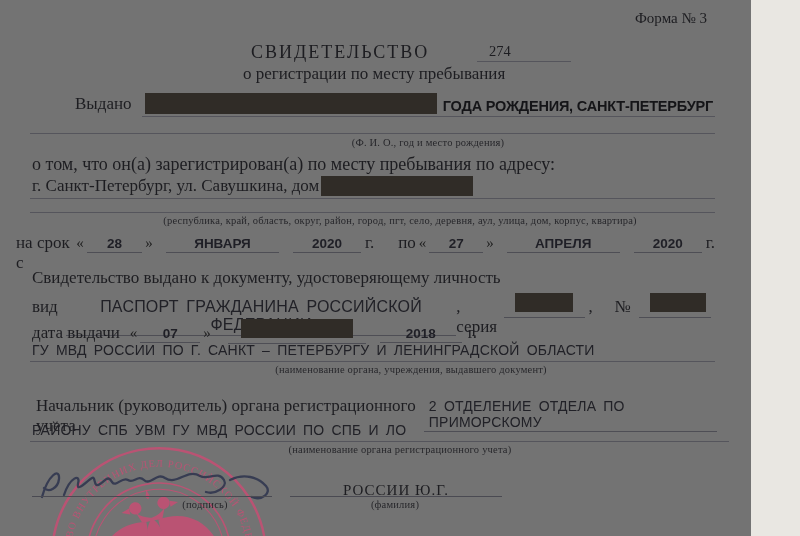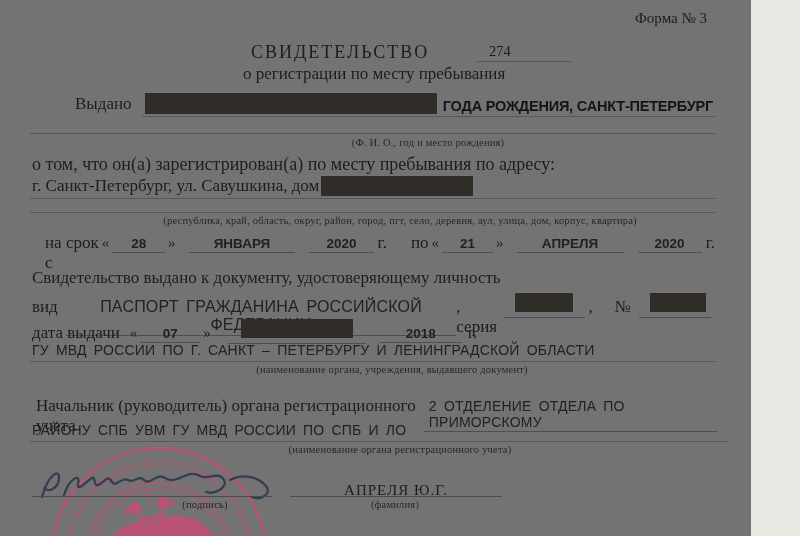--- a/index.html
+++ b/index.html
@@ -38,32 +38,32 @@
   .issued-rule{top:116px;left:142px;right:36px;}
   .fio-rule{top:133px;left:30px;right:36px;}
   .fio-cap{top:137px;left:298px;width:260px;}
 
   .stmt{top:154px;left:32px;font-size:18px;}
   .addr-row{top:176px;left:30px;right:36px;border-bottom:1.3px solid #55555c;padding:0 0 2px 2px;}
   .r-house{width:152px;height:20px;margin-left:2px;}
   .addr-rule2{top:212px;left:30px;right:36px;}
   .addr-cap{top:215px;left:140px;width:520px;}
 
-  .period-row{top:233px;left:45px;right:36px;}
+  .period-row{top:233px;left:16px;right:36px;}
 
   .stmt2{top:268px;left:32px;font-size:17px;}
   .vid-row{top:293px;left:32px;right:40px;}
   .r-series{width:58px;height:19px;}
   .r-number{width:56px;height:19px;margin-left:6px;}
   .date-row{top:319px;left:32px;right:200px;}
   .r-month{width:112px;height:19px;}
 
   .issuer-line{top:341px;left:30px;right:36px;}
   .issuer-line .typed{display:inline-block;padding:0 0 3px 2px;font-size:14px;}
-  .issuer-cap{top:364px;left:192px;width:400px;}
+  .issuer-cap{top:364px;left:211px;width:400px;}
 
   .head-row{top:396px;left:36px;right:34px;}
   .head-row .useg{font-size:14px;}
   .org-line2{top:421px;left:30px;right:22px;}
   .org-line2 .typed{display:inline-block;padding:0 0 3px 2px;font-size:14px;}
   .org-cap{top:444px;left:200px;width:400px;}
 
   .stamp{left:46px;top:442px;width:226px;height:226px;opacity:0.88;transform:rotate(-11deg);}
   .sig{left:34px;top:453px;width:268px;height:62px;}
   .sign-line{top:496px;left:32px;width:240px;border-bottom:none;border-top:1.3px solid #4a4a52;height:0;}
@@ -107,21 +107,21 @@
   <div class="abs frow period-row">
     <span class="lbl">на срок с</span>
     <span class="q">«</span>
     <span class="useg w52 tv">28</span>
     <span class="q">»</span>
     <span class="useg w118 tv ml10">ЯНВАРЯ</span>
     <span class="useg w66 tv ml14">2020</span>
     <span class="lbl ml4">г.</span>
     <span class="lbl ml24">по</span>
     <span class="q">«</span>
-    <span class="useg w50 tv">21</span>
+    <span class="useg w50 tv">27</span>
     <span class="q">»</span>
     <span class="useg w118 tv ml10">АПРЕЛЯ</span>
     <span class="useg w66 tv ml14">2020</span>
     <span class="lbl ml4">г.</span>
   </div>
 
   <div class="abs stmt2">Свидетельство выдано к документу, удостоверяющему личность</div>
 
   <div class="abs frow vid-row">
     <span class="lbl">вид</span>
@@ -196,17 +196,17 @@
       <g fill="none" stroke="#323850" stroke-width="2.3" stroke-linecap="round" stroke-linejoin="round" opacity="0.92">
         <path d="M8,44 C14,22 26,14 25,26 C24,35 15,40 10,35"></path>
         <path d="M30,42 C36,24 47,20 44,31 C42,40 54,27 58,25 C62,23 59,36 66,31 C72,27 74,22 78,29 C82,35 88,23 94,27 C100,31 104,21 110,27 C116,33 123,19 131,25 C143,33 153,15 166,23 C174,28 184,17 190,27 C194,34 181,42 172,39"></path>
         <path d="M196,27 C210,20 224,24 232,33 C238,40 228,48 218,44"></path>
       </g>
     </svg>
   </div>
 
   <div class="abs sign-line"></div>
   <div class="abs cap sign-cap">(подпись)</div>
-  <div class="abs name">АПРЕЛЯ Ю.Г.</div>
+  <div class="abs name">РОССИИ Ю.Г.</div>
   <div class="abs name-line"></div>
   <div class="abs cap name-cap">(фамилия)</div>
 
 </div>
 
 </body></html>

